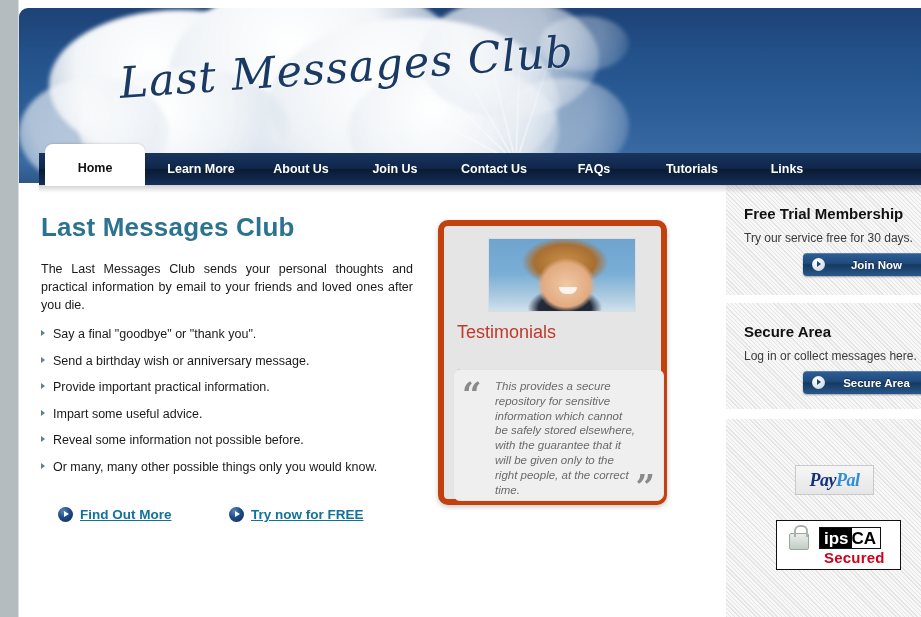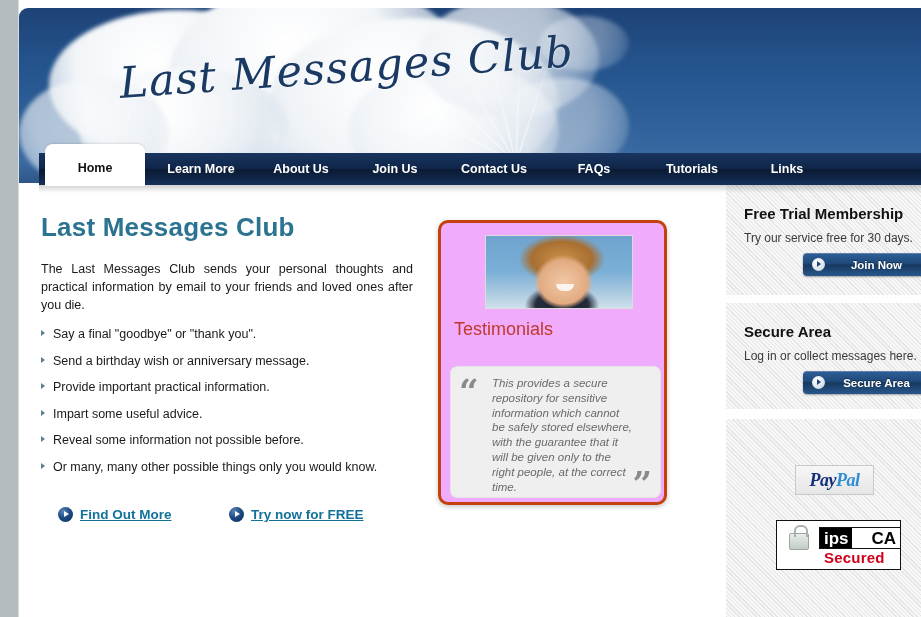--- a/index.html
+++ b/index.html
@@ -202,22 +202,22 @@
     border-left: 5px solid #ffffff;
     border-top: 3.6px solid transparent;
     border-bottom: 3.6px solid transparent;
   }
 
   
   .testimonial {
     position: absolute;
     left: 419px; top: 35px;
     width: 229px; height: 285px;
-    background: #f0abfc;
-    border: 3px solid #c2410c;
+    background: #e5e5e5;
+    border: 6px solid #c2410c;
     border-radius: 10px;
     box-shadow: 0 2px 5px rgba(0,0,0,0.22);
   }
   .t-photo {
     position: absolute;
     left: 44px; top: 12px;
     width: 148px; height: 74px;
     border: 1px solid #dcdcdc;
     overflow: hidden;
     background:
@@ -401,21 +401,21 @@
     font-size: 17px;
     font-weight: bold;
     padding: 0 3px 7px 4px;
     line-height: 22px;
   }
   .ips-wht {
     background: #ffffff;
     color: #000000;
     font-size: 17px;
     font-weight: bold;
-    padding: 0 4px 0 20px;
+    padding: 0 4px 0 0;
     line-height: 22px;
   }
   .secured {
     position: absolute;
     left: 47px; top: 28px;
     font-size: 15px;
     font-weight: bold;
     color: #d0021b;
     letter-spacing: .2px;
   }

